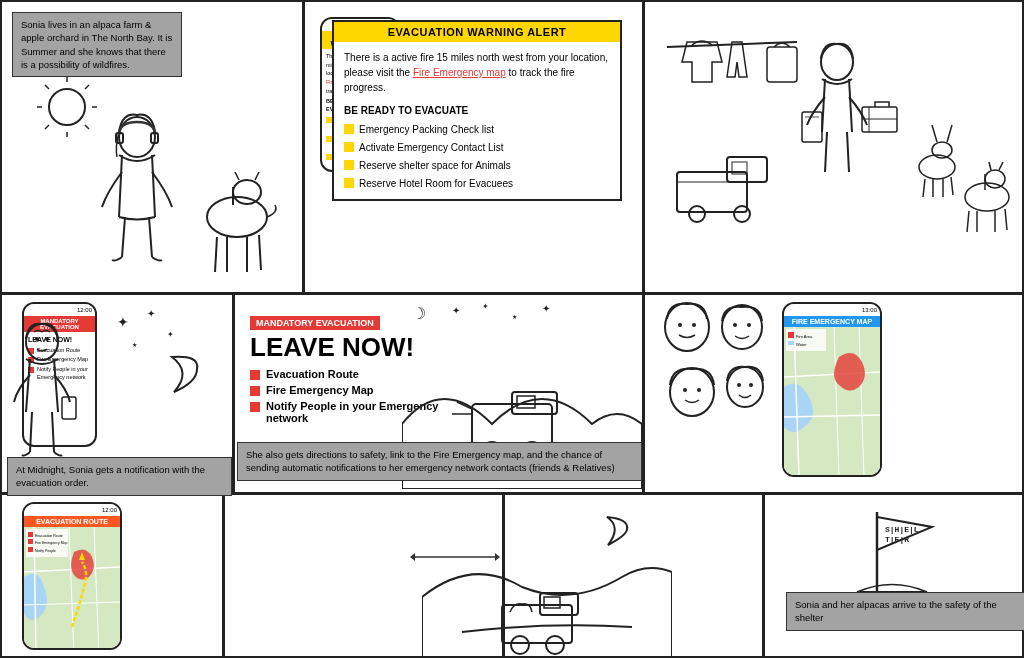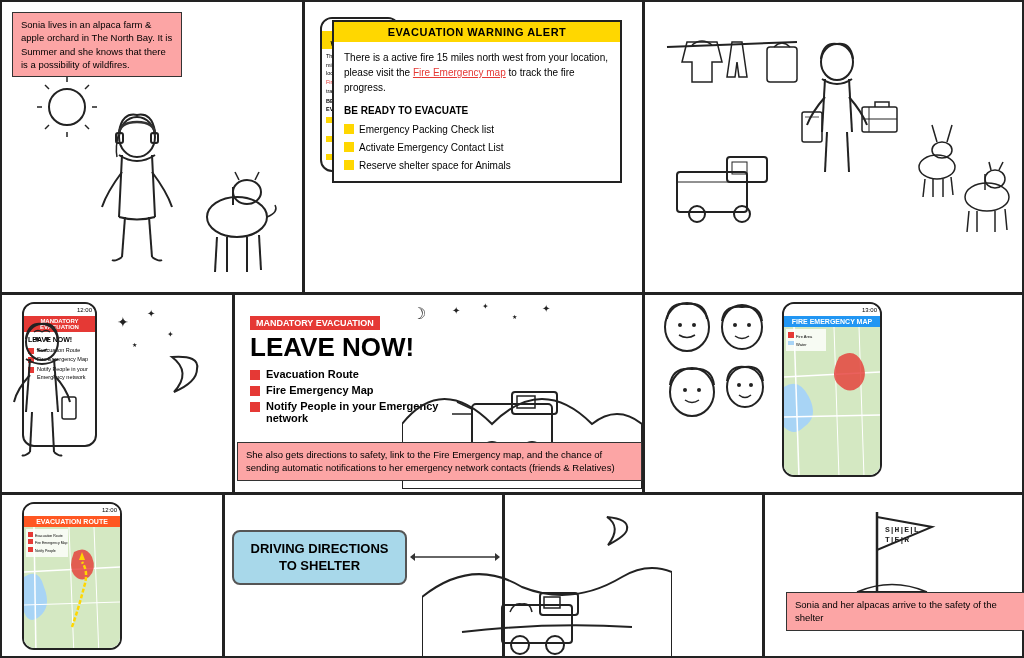--- a/index.html
+++ b/index.html
@@ -95,21 +95,21 @@
       width: 3px;
       top: 490px;
       height: 168px;
       left: 760px;
     }
 
     
     .caption-box {
       position: absolute;
       border: 1.5px solid #333;
-      background: #fca5a5;
+      background: #a3a3a3;
       padding: 5px 8px;
       font-size: 10px;
       line-height: 1.4;
     }
 
     
     .phone {
       position: absolute;
       border: 2.5px solid #222;
       border-radius: 12px;
@@ -422,20 +422,24 @@
         <div class="big-bullet-sq"></div>
         <span>Emergency Packing Check list</span>
       </div>
       <div class="big-alert-bullet">
         <div class="big-bullet-sq"></div>
         <span>Activate Emergency Contact List</span>
       </div>
       <div class="big-alert-bullet">
         <div class="big-bullet-sq"></div>
         <span>Reserve shelter space for Animals</span>
+      </div>
+      <div class="big-alert-bullet">
+        <div class="big-bullet-sq"></div>
+        <span>Reserve Hotel Room for Evacuees</span>
       </div>
     </div>
   </div>
 
 
   <svg style="position:absolute;top:5px;left:645px;width:378px;height:280px;" viewBox="0 0 378 280">
 
     <line x1="20" y1="40" x2="150" y2="35" stroke="#222" stroke-width="2"></line>
 
     <path d="M40 35 L35 55 L45 55 L45 75 L65 75 L65 55 L75 55 L70 35 Z" fill="none" stroke="#222" stroke-width="1.5"></path>
@@ -548,20 +552,23 @@
 
     <rect x="60" y="100" width="14" height="22" rx="2" fill="none" stroke="#222" stroke-width="1.5"></rect>
 
     <path d="M30 115 L28 155" fill="none" stroke="#222" stroke-width="2"></path>
     <path d="M50 115 L52 155" fill="none" stroke="#222" stroke-width="2"></path>
 
     <path d="M28 155 Q22 160 20 158" fill="none" stroke="#222" stroke-width="2"></path>
     <path d="M52 155 Q58 160 60 158" fill="none" stroke="#222" stroke-width="2"></path>
   </svg>
 
+  <div class="caption-box" style="top:455px;left:5px;width:225px;font-size:9.5px;">
+    <span>At Midnight, Sonia gets a notification with the evacuation order.</span>
+  </div>
 
   <div class="mand-evac-panel">
     <div class="mand-evac-header">MANDATORY EVACUATION</div>
     <div class="mand-evac-title">LEAVE NOW!</div>
     <div class="mand-evac-bullet">
       <div class="red-bullet-sq"></div>
       <span>Evacuation Route</span>
     </div>
     <div class="mand-evac-bullet">
       <div class="red-bullet-sq"></div>
@@ -681,23 +688,20 @@
           <text x="11" y="10" font-size="3.5" fill="#000">Evacuation Route</text>
           <rect x="4" y="12" width="5" height="5" fill="#e53935"></rect>
           <text x="11" y="17" font-size="3.5" fill="#000">Fire Emergency Map</text>
           <rect x="4" y="20" width="5" height="5" fill="#e53935"></rect>
           <text x="11" y="25" font-size="3.5" fill="#000">Notify People</text>
         </svg>
       </div>
     </div>
   </div>
 
-  <div class="direction-bubble" style="top:528px;left:230px;width:175px;height:55px;display:flex;align-items:center;justify-content:center;">
-    <span style="font-size:13px;font-weight:900;text-align:center;line-height:1.3;">DRIVING DIRECTIONS TO SHELTER</span>
-  </div>
 
   <svg style="position:absolute;top:545px;left:408px;width:90px;height:20px;" viewBox="0 0 90 20">
     <line x1="85" y1="10" x2="5" y2="10" stroke="#333" stroke-width="1.5"></line>
     <polygon points="5,6 0,10 5,14" fill="#333"></polygon>
     <polygon points="85,6 90,10 85,14" fill="#333"></polygon>
   </svg>
 
   <svg style="position:absolute;top:495px;left:420px;width:250px;height:160px;" viewBox="0 0 250 160">
 
     <path d="M185 20 Q200 30 186 48 Q205 38 205 32 Q207 22 185 20Z" fill="none" stroke="#222" stroke-width="2"></path>

